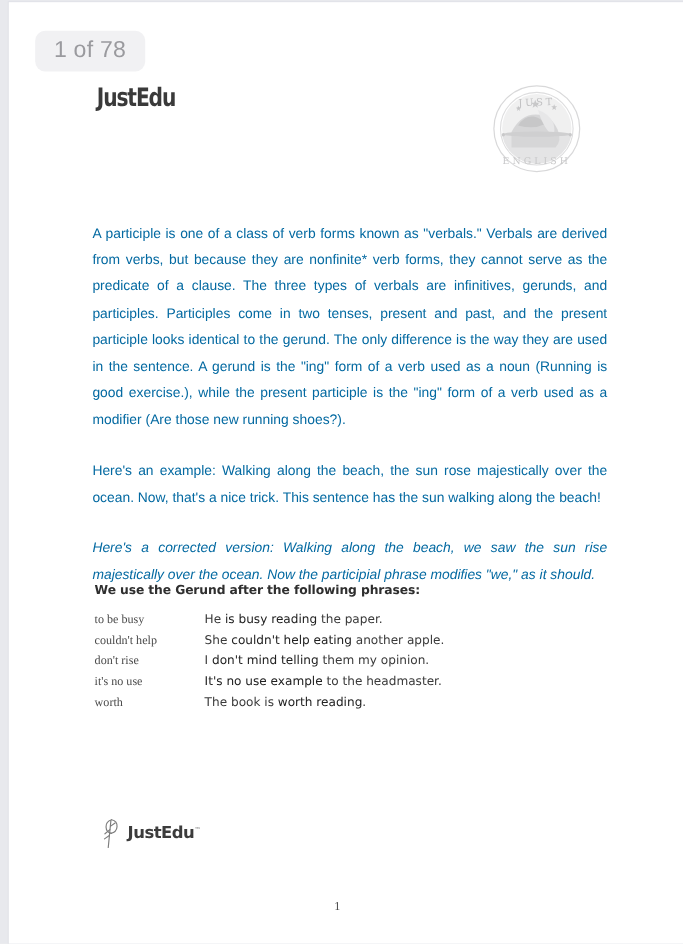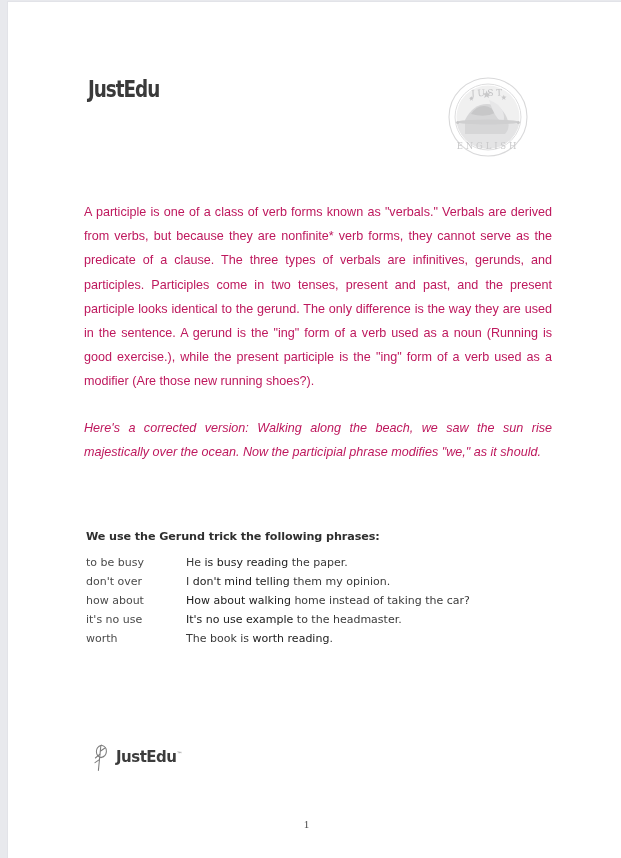--- a/index.html
+++ b/index.html
@@ -86,21 +86,21 @@
 
   
   #doc-body {
     position: absolute;
     left: 76px;
     top: 198px;
     width: 468px;
     font-family: "Liberation Sans", sans-serif;
     font-size: 12.6px;
     line-height: 24.2px;
-    color: #be185d;
+    color: #0369a1;
     text-align: justify;
     text-justify: inter-word;
   }
   #doc-body p {
     margin: 0 0 22px 0;
   }
   #doc-body p:last-child { margin-bottom: 0; font-style: italic; }
 
   
   #gerund-block {
@@ -129,20 +129,21 @@
     height: 19px;
     vertical-align: middle;
     font-size: 11px;
     color: #3a3a3a;
     white-space: nowrap;
     overflow: visible;
   }
   #gerund-table td.col-phrase {
     width: 100px;
     color: #4a4a4a;
+    font-family: Liberation Serif, serif;
   }
   #gerund-table td.col-example {
     width: 330px;
   }
   #gerund-table b {
     font-weight: normal;
     color: #212121;
   }
 
   
@@ -228,38 +229,39 @@
             <circle cx="73.4" cy="48.5" r="1.5"></circle>
           </g>
           <text x="43" y="22" text-anchor="middle" font-family="DejaVu Serif, serif" font-size="9" fill="#8f8f91" letter-spacing="2.5" transform="rotate(-2 43 22)">JUST</text>
           <text x="43" y="75" text-anchor="middle" font-family="DejaVu Serif, serif" font-size="8.5" fill="#9b9b9d" letter-spacing="2.8">ENGLISH</text>
         </svg>
       </div>
     </div>
 
     <div id="doc-body">
         <p>A participle is one of a class of verb forms known as "verbals."  Verbals are derived from verbs, but because they are nonfinite* verb forms, they cannot serve as the predicate of a clause. The three types of verbals are infinitives, gerunds, and participles. Participles come in two tenses, present and past, and the present participle looks identical to the gerund. The only difference is the way they are used in the sentence. A gerund is the "ing" form of a verb used as a noun (Running is good exercise.), while the present participle is the "ing" form of a verb used as a modifier (Are those new running shoes?).</p>
+        <p>Here's an example:  Walking along the beach, the sun rose majestically over the ocean.  Now, that's a nice trick. This sentence has the sun walking along the beach!</p>
         <p>Here's a corrected version:  Walking along the beach, we saw the sun rise majestically over the ocean.  Now the participial phrase modifies "we," as it should.</p>
       </div>
 
     <div id="gerund-block">
-      <div id="gerund-title">We use the Gerund trick the following phrases:</div>
+      <div id="gerund-title">We use the Gerund after the following phrases:</div>
       <table id="gerund-table">
         <tbody id="gerund-rows">
             <tr>
               <td class="col-phrase">to be busy</td>
               <td class="col-example"><span>He </span><b>is busy reading</b><span> the paper.</span></td>
             </tr>
             <tr>
-              <td class="col-phrase">don't over</td>
+              <td class="col-phrase">couldn't help</td>
+              <td class="col-example"><span>She </span><b>couldn't help eating</b><span> another apple.</span></td>
+            </tr>
+            <tr>
+              <td class="col-phrase">don't rise</td>
               <td class="col-example"><span>I </span><b>don't mind telling</b><span> them my opinion.</span></td>
-            </tr>
-            <tr>
-              <td class="col-phrase">how about</td>
-              <td class="col-example"><span></span><b>How about walking</b><span> home instead of taking the car?</span></td>
             </tr>
             <tr>
               <td class="col-phrase">it's no use</td>
               <td class="col-example"><span></span><b>It's no use example</b><span> to the headmaster.</span></td>
             </tr>
             <tr>
               <td class="col-phrase">worth</td>
               <td class="col-example"><span>The book is </span><b>worth reading</b><span>.</span></td>
             </tr>
           </tbody>
@@ -280,14 +282,15 @@
         </svg>
       </div>
       <div id="footer-wordmark">
         <span>JustEdu</span><span id="footer-tm">™</span>
       </div>
     </div>
 
     <div id="page-number">1</div>
   </div>
 
+  <div id="page-badge">1 of 78</div>
 
 </div>
 
 </body></html>

